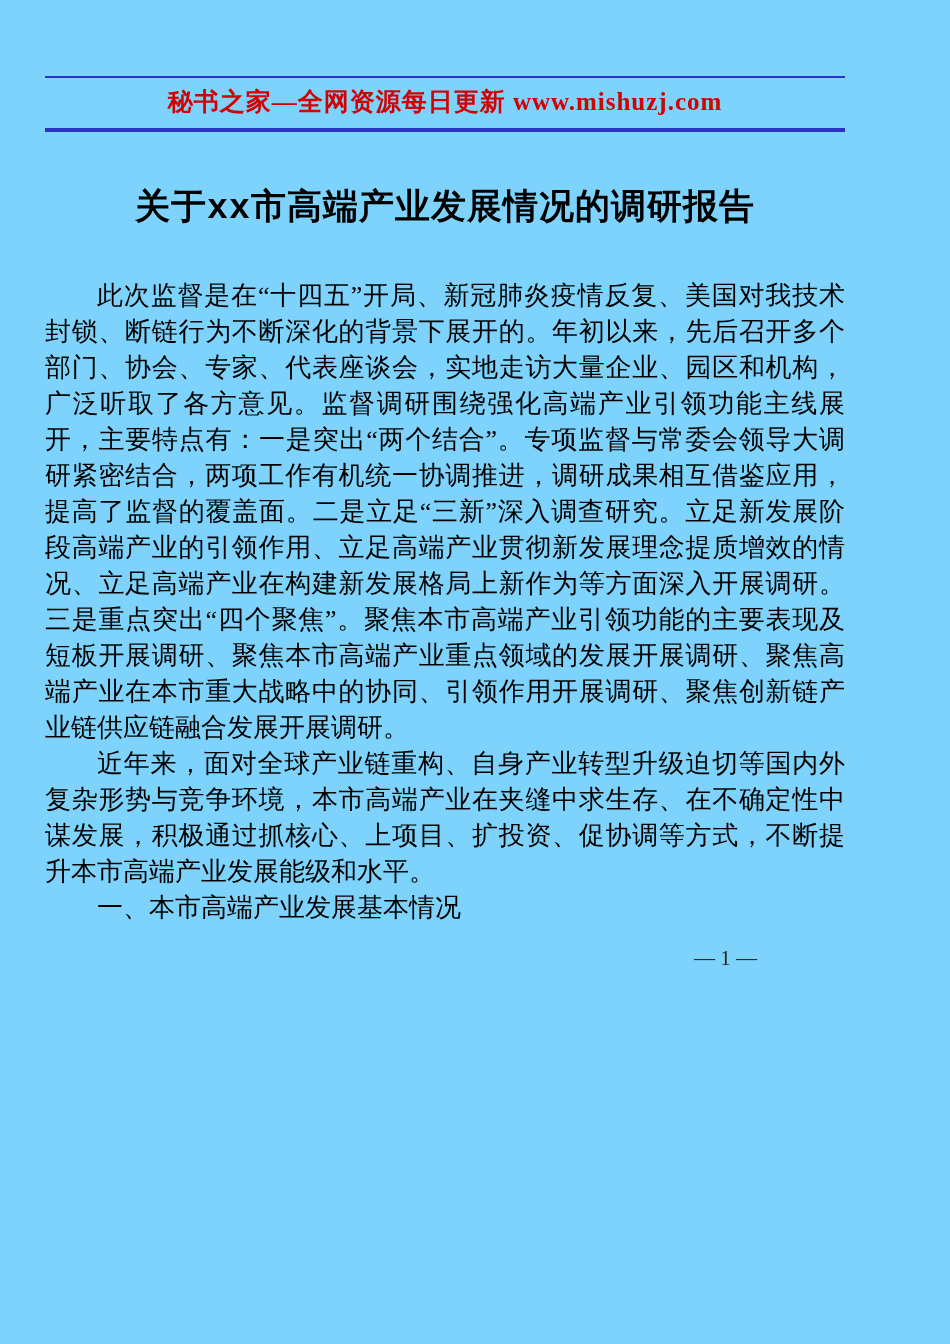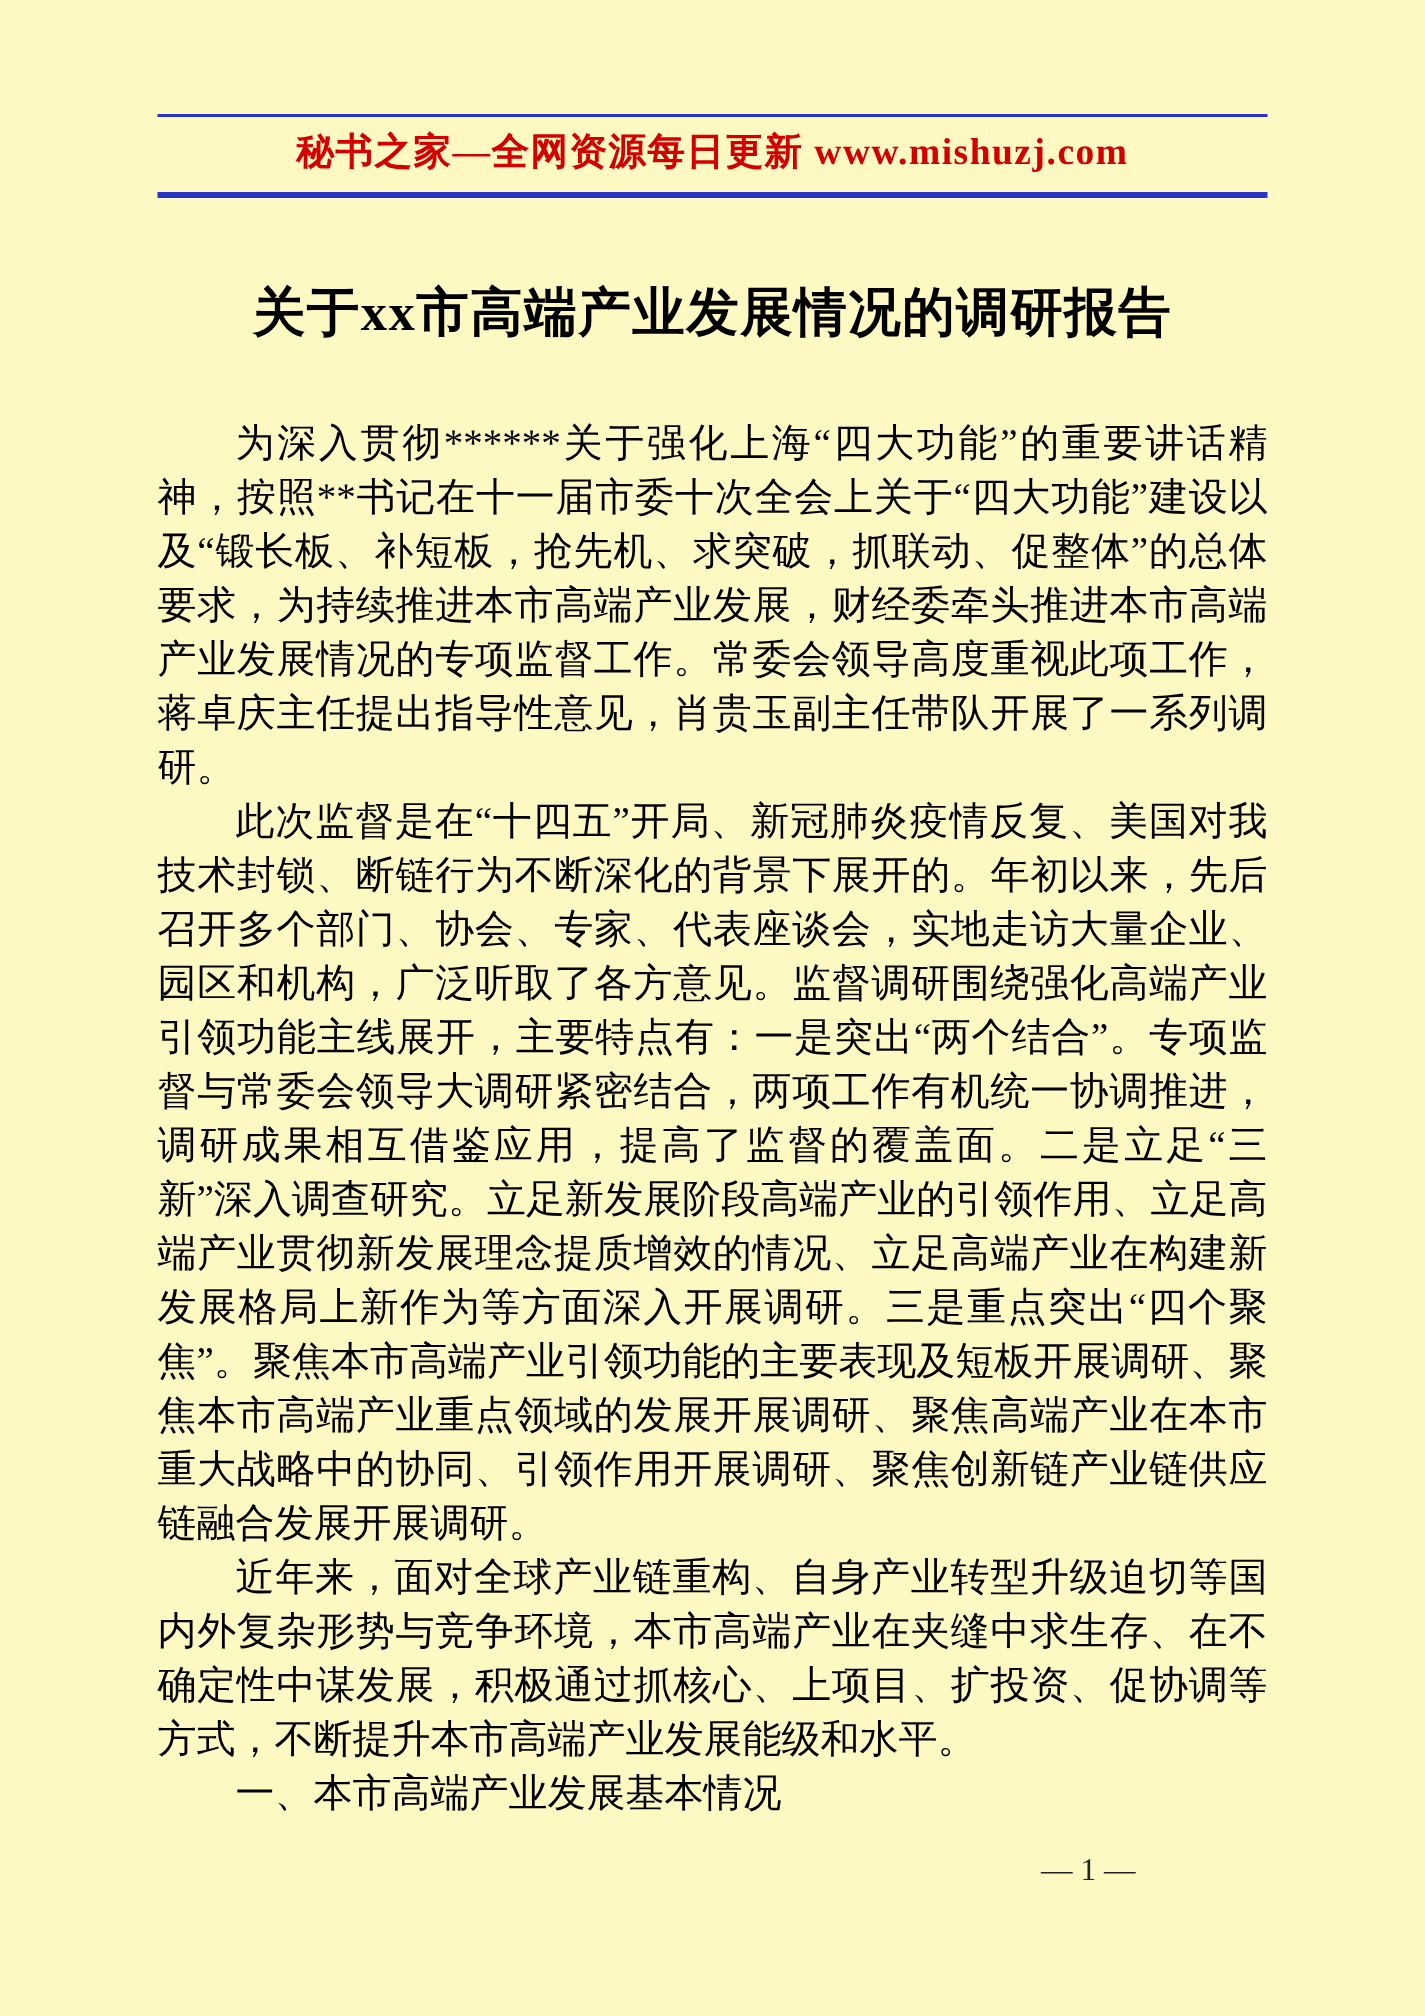--- a/index.html
+++ b/index.html
@@ -4,23 +4,23 @@
 <style>
   :root{
     --accent-red:#d40000;
     --line-blue:#2a35c8;
   }
   html,body{margin:0;padding:0;background:#ffffff;}
   .page{
     position:relative;
     width:950px;height:1344px;
     margin:0 auto;
-    background:#fef9c3;
+    background:#7dd3fc;
     box-sizing:border-box;
-    padding:76px 105px 0 105px;
+    padding:76px 105px 0 45px;
     overflow:hidden;
     font-family:"Liberation Serif","DejaVu Serif",serif;
     color:#000000;
   }
   .site-header{
     border-top:2px solid var(--line-blue);
     border-bottom:4px solid var(--line-blue);
     text-align:center;
     padding:9px 0 11px 0;
     font-size:25px;
@@ -29,20 +29,21 @@
     font-weight:bold;
     letter-spacing:1px;
   }
   .doc-title{
     margin:54px 0 0 0;
     text-align:center;
     font-size:35px;
     line-height:46px;
     font-weight:bold;
     letter-spacing:1px;
+    font-family:Liberation Mono, monospace;
   }
   .doc-body{
     margin-top:46px;
     font-size:26px;
     line-height:36px;
     text-align:justify;
   }
   .doc-body p{
     margin:0;
     text-indent:2em;
@@ -62,21 +63,20 @@
 
 <div class="page">
 
   <div class="site-header">
     <span>秘书之家</span><span>—全网资源每日更新 </span><span>www.mishuzj.com</span>
   </div>
 
   <h1 class="doc-title">关于xx市高端产业发展情况的调研报告</h1>
 
   <div class="doc-body">
-    <p><span>为深入贯彻******关于强化上海“四大功能”的重要讲话精神，按照**书记在十一届市委十次全会上关于“四大功能”建设以及“锻长板、补短板，抢先机、求突破，抓联动、促整体”的总体要求，为持续推进本市高端产业发展，财经委牵头推进本市高端产业发展情况的专项监督工作。常委会领导高度重视此项工作，蒋卓庆主任提出指导性意见，肖贵玉副主任带队开展了一系列调研。</span></p>
     <p><span>此次监督是在“十四五”开局、新冠肺炎疫情反复、美国对我技术封锁、断链行为不断深化的背景下展开的。年初以来，先后召开多个部门、协会、专家、代表座谈会，实地走访大量企业、园区和机构，广泛听取了各方意见。监督调研围绕强化高端产业引领功能主线展开，主要特点有：</span><span class="run-bold">一是</span><span>突出“两个结合”。专项监督与常委会领导大调研紧密结合，两项工作有机统一协调推进，调研成果相互借鉴应用，提高了监督的覆盖面。</span><span class="run-bold">二是</span><span>立足“三新”深入调查研究。立足新发展阶段高端产业的引领作用、立足高端产业贯彻新发展理念提质增效的情况、立足高端产业在构建新发展格局上新作为等方面深入开展调研。</span><span class="run-bold">三是</span><span>重点突出“四个聚焦”。聚焦本市高端产业引领功能的主要表现及短板开展调研、聚焦本市高端产业重点领域的发展开展调研、聚焦高端产业在本市重大战略中的协同、引领作用开展调研、聚焦创新链产业链供应链融合发展开展调研。</span></p>
     <p><span>近年来，面对全球产业链重构、自身产业转型升级迫切等国内外复杂形势与竞争环境，本市高端产业在夹缝中求生存、在不确定性中谋发展，积极通过抓核心、上项目、扩投资、促协调等方式，不断提升本市高端产业发展能级和水平。</span></p>
     <p><span>一、本市高端产业发展基本情况</span></p>
   </div>
 
   <div class="page-footer">
     <span>— 1 —</span>
   </div>
 
 </div>

